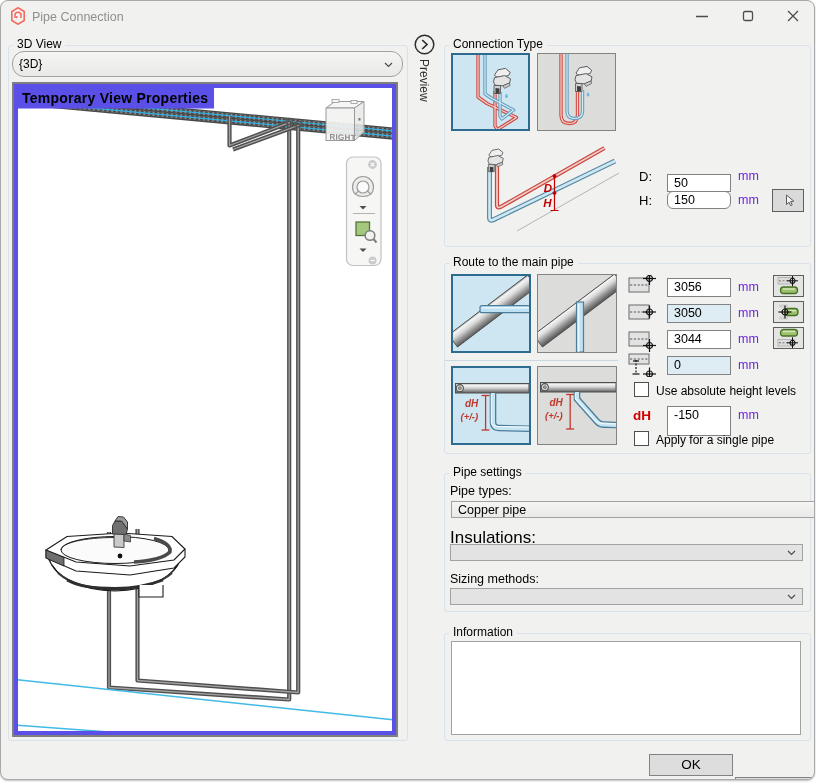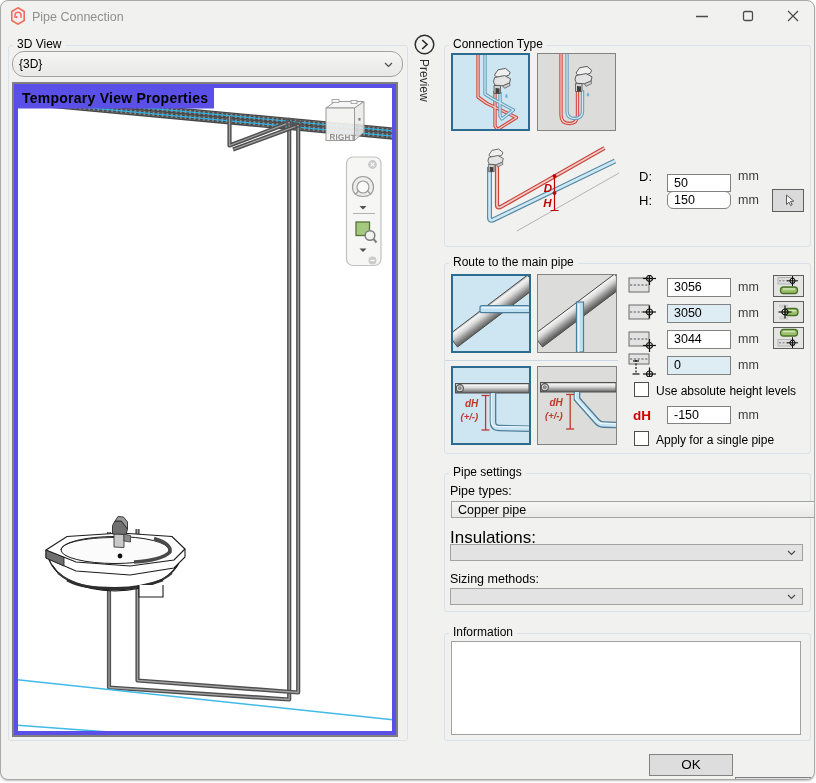--- a/index.html
+++ b/index.html
@@ -4,21 +4,21 @@
 <style>
 * { margin:0; padding:0; box-sizing:border-box; }
 html,body { width:816px; height:783px; background:#fff; font-family:"Liberation Sans", sans-serif; }
 .abs { position:absolute; }
 #win { position:absolute; left:0px; top:0px; width:815px; height:780px; background:#f1f1f0; border:1px solid #a9a9a9; border-radius:8px; overflow:hidden; box-shadow:0 1px 2px rgba(0,0,0,.25);}
 .grp { position:absolute; border:1px solid #d9e2ea; border-radius:3px; }
 .grp>span { position:absolute; top:-9px; left:4px; background:#f1f1f0; padding:0 4px; font-size:12px; color:#000; white-space:nowrap; }
 .lbl { position:absolute; font-size:12px; color:#000; white-space:nowrap; }
 .inp { position:absolute; background:#fff; border:1px solid #828282; font-size:12.5px; color:#000; padding:1px 0 0 6px; }
 .inp.blue { background:#ddedf3; }
-.mm { position:absolute; font-size:12.5px; color:#404040; }
+.mm { position:absolute; font-size:12.5px; color:#6d28d9; }
 .cb { position:absolute; width:15px; height:15px; background:#fff; border:1.5px solid #4e4e4e; }
 .combo { position:absolute; height:17px; background:linear-gradient(#f5f5f4,#e9e9e8); border:1px solid #a2a2a2; font-size:12.5px; color:#000; }
 .combo.dis { background:#e2e3e2; }
 .combo .tx { position:absolute; left:6px; top:1px; }
 .combo svg { position:absolute; right:6px; top:5px; }
 .btn { position:absolute; background:#dddddd; border:1px solid #828282; text-align:center; font-size:13.5px; color:#000; }
 .ibtn { position:absolute; background:#e4e4e2; border:1px solid #5f5f5f; }
 .thumb { position:absolute; }
 .thumb.sel { background:#cee5f2; border:2px solid #2d6b90; }
 .thumb.uns { background:#dcdcda; border:1px solid #838383; }
@@ -343,21 +343,21 @@
       <rect x="6.5" y="1.5" width="17" height="6.5" rx="3" fill="#9dc06c" stroke="#467026" stroke-width="1.3"></rect>
       <line x1="9" y1="3.5" x2="21" y2="3.5" stroke="#d2e6b4" stroke-width="1.5"></line>
       <rect x="4" y="11.5" width="16" height="6.5" fill="#dcdcdc" stroke="#aaa" stroke-width="0.8"></rect>
       <line x1="5" y1="14.8" x2="19" y2="14.8" stroke="#777" stroke-width="1" stroke-dasharray="2 1.5"></line>
       <use href="#xhair" transform="translate(18.5,14.8) scale(0.85)"></use>
     </svg>
   </div>
   <div class="cb" style="left:633px;top:381px;"></div>
   <div class="lbl" style="left:655px;top:383px;font-size:12px;">Use absolute height levels</div>
   <div class="lbl" style="left:632px;top:407px;font-size:13.5px;font-weight:bold;color:#d10000;">dH</div>
-  <div class="inp" style="left:666px;top:405px;width:64px;height:18px;">-150</div>
+  <div class="inp" style="left:666px;top:405px;width:64px;height:30px;">-150</div>
   <div class="mm" style="left:737px;top:407px;">mm</div>
   <div class="cb" style="left:633px;top:430px;"></div>
   <div class="lbl" style="left:655px;top:432px;font-size:12px;">Apply for a single pipe</div>
 
   <div class="grp" style="left:443px;top:472px;width:367px;height:139px;">
     <span>Pipe settings</span>
   </div>
   <div class="lbl" style="left:449px;top:483px;font-size:12.5px;">Pipe types:</div>
   <div class="combo" style="left:450px;top:500px;width:391px;">
     <span class="tx">Copper pipe</span>

